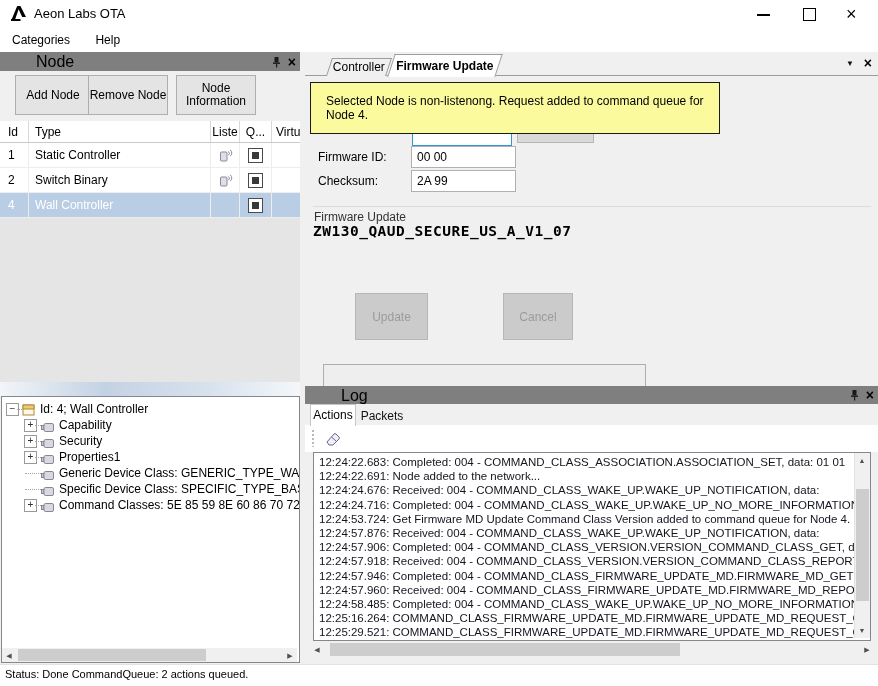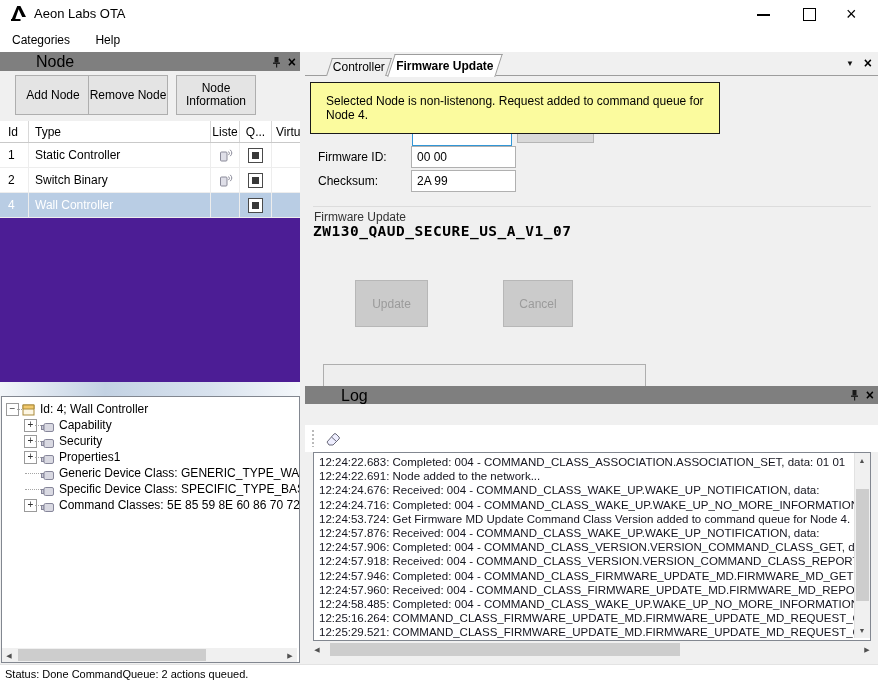--- a/index.html
+++ b/index.html
@@ -27,21 +27,21 @@
   .tool-header { position:absolute; background:#7f7f7f; color:#000; }
   .tool-header .hd-label { position:absolute; left:7px; top:0; line-height:19px; font-size:16px;margin-left:29px; }
   .hd-btns { position:absolute; right:4px; top:0; height:19px; display:flex; align-items:center; gap:6px; }
   .pin-icon { width:11px; height:12px; display:block; }
   .hd-close { font-size:14px; line-height:12px; font-weight:bold; }
   
   .node-toolbar { position:absolute; left:0; top:71px; width:300px; height:50px; background:#f0f0f0; }
   .nbtn { position:absolute; top:4px; height:38px; background:#e4e4e4; border:1px solid #aeaeae;
           display:flex; align-items:center; justify-content:center; text-align:center; line-height:13px; }
   
-  .node-table { position:absolute; left:0; top:121px; width:300px; height:261px; background:#4c1d95; border-bottom:1px solid #919191; }
+  .node-table { position:absolute; left:0; top:121px; width:300px; height:261px; background:#e5e5e5; border-bottom:1px solid #919191; }
   .nt-row { position:relative; width:300px; background:#fff; }
   .nt-head { height:21px; border-bottom:1px solid #c9c9c9; }
   .nt-body { height:24px; border-bottom:1px solid #ededed; }
   .nt-cell { position:absolute; top:0; height:100%; display:flex; align-items:center; overflow:hidden; }
   .c-id    { left:0;   width:26px;  padding-left:8px; }
   .c-type  { left:28px; width:180px; border-left:1px solid #ededed; padding-left:6px; }
   .c-liste { left:210px; width:28px; border-left:1px solid #ededed; justify-content:center; }
   .c-q     { left:239px; width:31px; border-left:1px solid #ededed; justify-content:center; }
   .c-virt  { left:271px; width:29px; border-left:1px solid #ededed; padding-left:4px; }
   .nt-head .nt-cell { border-left-color:#d8d8d8; }
@@ -83,21 +83,21 @@
   .notify { position:absolute; left:5px; top:30px; width:410px; height:52px; background:#fbfb9e; border:1px solid #1a1a1a;
             z-index:5; display:flex; align-items:center; padding-left:15px; box-sizing:border-box; }
   .obscured-input { position:absolute; left:107px; top:66px; width:98px; height:26px; background:#fff; border:1px solid #3196d6; z-index:1; }
   .obscured-btn { position:absolute; left:212px; top:64px; width:75px; height:25px; background:#d9d9d9; border:1px solid #b5b5b5; z-index:1; }
   .fld-label { position:absolute; left:13px; }
   .fld-input { position:absolute; left:106px; width:98px; height:20px; background:#fff; border:1px solid #b0b0b0;
                font-family:"Liberation Sans", sans-serif; font-size:12px; padding:0 0 0 5px; }
   .group-line { position:absolute; left:8px; top:154px; width:558px; height:1px; background:#dcdcdc; }
   .group-label { position:absolute; left:9px; top:158px; color:#333; }
   .fw-file { position:absolute; left:8px; top:171px; font-family:"DejaVu Sans Mono", monospace; font-weight:bold; font-size:14.5px; letter-spacing:0.5px; }
-  .big-btn { position:absolute; top:228px; height:45px; background:#cbcbcb; border:1px solid #b7b7b7; color:#9b9b9b;
+  .big-btn { position:absolute; top:241px; height:45px; background:#cbcbcb; border:1px solid #b7b7b7; color:#9b9b9b;
              display:flex; align-items:center; justify-content:center; }
   .progress { position:absolute; left:18px; top:312px; width:321px; height:21px; background:#eeeeee; border:1px solid #aeaeae; }
   
   .log-panel { position:absolute; left:0; top:334px; width:573px; height:278px; background:#f0f0f0; }
   .log-tabs { position:absolute; left:0; top:18px; width:573px; height:21px; }
   .log-tab { position:absolute; top:0; height:21px; text-align:center; }
   .log-tab-active { left:5px; width:44px; background:#fff; border:1px solid #c6c6c6; border-bottom:none; line-height:20px; z-index:2; }
   .log-tab-inactive { left:51px; width:52px; line-height:24px; color:#111; }
   .log-toolbar { position:absolute; left:0; top:39px; width:573px; height:27px; background:#fff; }
   .grip { position:absolute; left:7px; top:5px; width:2px; height:17px;
@@ -337,20 +337,24 @@
             <svg class="pin-icon" viewBox="0 0 11 12">
                 <rect x="3.5" y="1" width="4" height="5.5" fill="#1a1a1a"></rect>
                 <rect x="2" y="6.5" width="7" height="1.4" fill="#1a1a1a"></rect>
                 <rect x="5" y="8" width="1.2" height="3.5" fill="#1a1a1a"></rect>
               </svg>
           </span>
           <span class="hd-close">×</span>
         </span>
       </div>
 
+      <div class="log-tabs">
+        <div class="log-tab log-tab-active">Actions</div>
+        <div class="log-tab log-tab-inactive">Packets</div>
+      </div>
 
       <div class="log-toolbar">
         <span class="grip"></span>
         <span class="eraser-icon">
           <svg width="18" height="16" viewBox="0 0 18 16">
               <path d="M3 12 L10 4 A1.5 1.5 0 0 1 12 4 L15 7 A1.5 1.5 0 0 1 15 9 L9 15 L5 15 Z" fill="#eef" stroke="#6a6a7a"></path>
               <path d="M7.5 7 L12.5 11.5" stroke="#6a6a7a" fill="none"></path>
             </svg>
         </span>
       </div>

